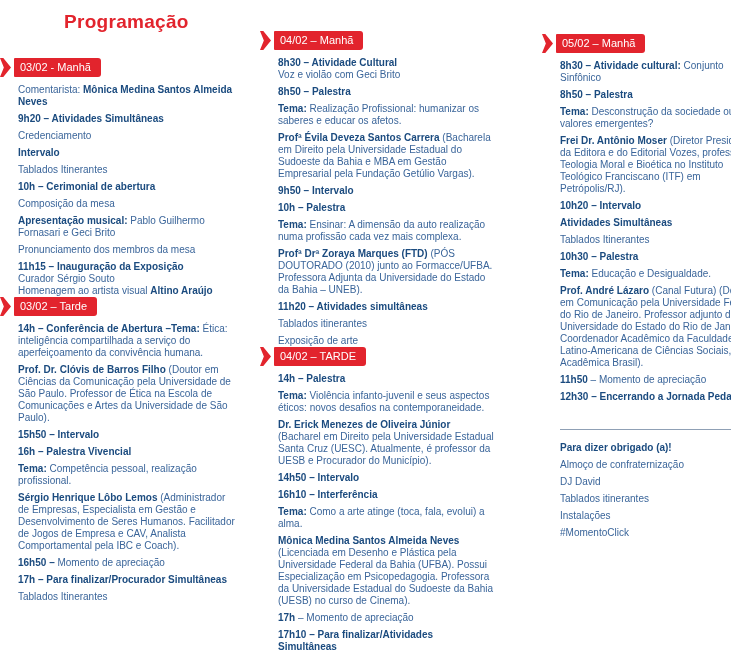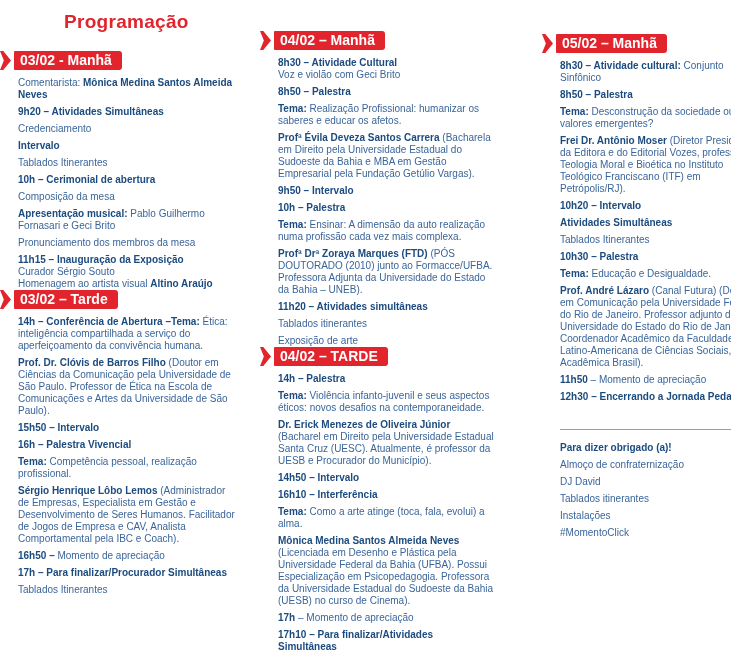--- a/index.html
+++ b/index.html
@@ -15,42 +15,42 @@
     position: absolute;
     left: 64px;
     top: 11px;
     margin: 0;
     font-size: 19px;
     font-weight: bold;
     letter-spacing: 0.3px;
     color: var(--red, #e2242d);
   }
   .col { position: absolute; top: 0; }
-  .col-1 { left: 18px;  top: 51px; width: 218px; }
+  .col-1 { left: 18px;  top: 58px; width: 218px; }
   .col-2 { left: 278px; top: 31px; width: 216px; }
   .col-3 { left: 512px; top: 34px; width: 206px; margin-left: 48px; }
 
   .ribbon {
     display: flex;
     align-items: stretch;
     height: 19px;
     margin: 0 0 0 -18px;
   }
   .ribbon.later { }
   .rib-arrow {
     width: 11px;
     background: var(--red, #e2242d);
     clip-path: polygon(0 0, 30% 0, 100% 50%, 30% 100%, 0 100%, 35% 50%);
     margin-right: 3px;
   }
   .rib-label {
     background: var(--red, #e2242d);
     color: #ffffff;
-    font-size: 14px;
-    font-weight: bold;
+    font-size: 11px;
+    font-weight: normal;
     line-height: 19px;
     padding: 0 10px 0 6px;
     border-radius: 1px 3px 3px 1px;
     white-space: nowrap;
   }
 
   .item {
     margin: 5px 0 0 0;
     font-size: 10px;
     line-height: 12px;

